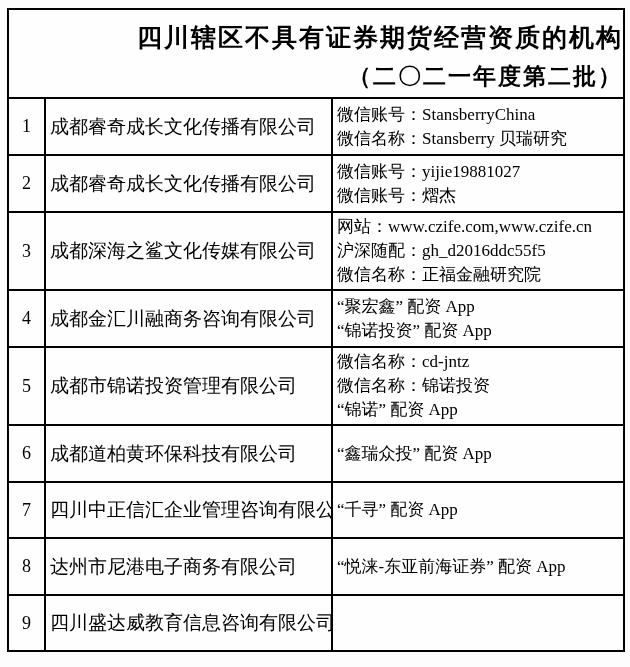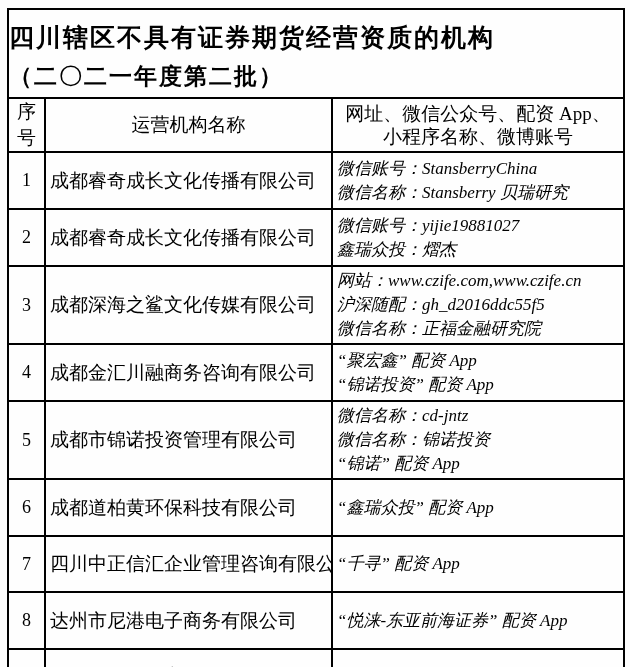--- a/index.html
+++ b/index.html
@@ -27,21 +27,21 @@
   }
   .doc-table td, .doc-table th {
     border: 2px solid #000;
     padding: 0;
     vertical-align: middle;
     font-weight: normal;
   }
   
   td.title-cell {
     height: 87px;
-    text-align: left;
+    text-align: right;
     margin-left: 16px;
   }
   .title-line1 {
     font-size: 25px;
     font-weight: bold;
     letter-spacing: 2px;
     line-height: 42px;
     padding-top: 4px;
   }
   .title-line2 {
@@ -68,21 +68,20 @@
   }
   td.name-cell {
     font-size: 19px;
     padding: 0 4px;
     white-space: nowrap;
     overflow: hidden;
   }
   td.details-cell {
     font-size: 17px;
     padding: 2px 0 2px 4px;
-    font-style: italic;
   }
   td.details-cell div {
     line-height: 24px;
     white-space: nowrap;
     overflow: hidden;
   }
   tr.h51 td { height: 51px; }
   tr.h50 td { height: 50px; }
   tr.h71 td { height: 71px; }
 </style>
@@ -96,44 +95,36 @@
       <col style="width:287px">
       <col style="width:292px">
     </colgroup>
     <tbody>
       <tr>
         <td class="title-cell" colspan="3">
           <div class="title-line1">四川辖区不具有证券期货经营资质的机构</div>
           <div class="title-line2">（二〇二一年度第二批）</div>
         </td>
       </tr>
-      <tr class="head-row">
-        <td>序号</td>
-        <td>运营机构名称</td>
-        <td class="head-details">
-          <div>网址、微信公众号、配资 App、</div>
-          <div>小程序名称、微博账号</div>
-        </td>
-      </tr>
 
       <tr class="h51">
         <td class="num-cell">1</td>
         <td class="name-cell">成都睿奇成长文化传播有限公司</td>
         <td class="details-cell">
           <div>微信账号：StansberryChina</div>
           <div>微信名称：Stansberry 贝瑞研究</div>
         </td>
       </tr>
 
       <tr class="h51">
         <td class="num-cell">2</td>
         <td class="name-cell">成都睿奇成长文化传播有限公司</td>
         <td class="details-cell">
           <div>微信账号：yijie19881027</div>
-          <div>鑫瑞众投：熠杰</div>
+          <div>微信账号：熠杰</div>
         </td>
       </tr>
 
       <tr class="h71">
         <td class="num-cell">3</td>
         <td class="name-cell">成都深海之鲨文化传媒有限公司</td>
         <td class="details-cell">
           <div>网站：www.czife.com,www.czife.cn</div>
           <div>沪深随配：gh_d2016ddc55f5</div>
           <div>微信名称：正福金融研究院</div>

